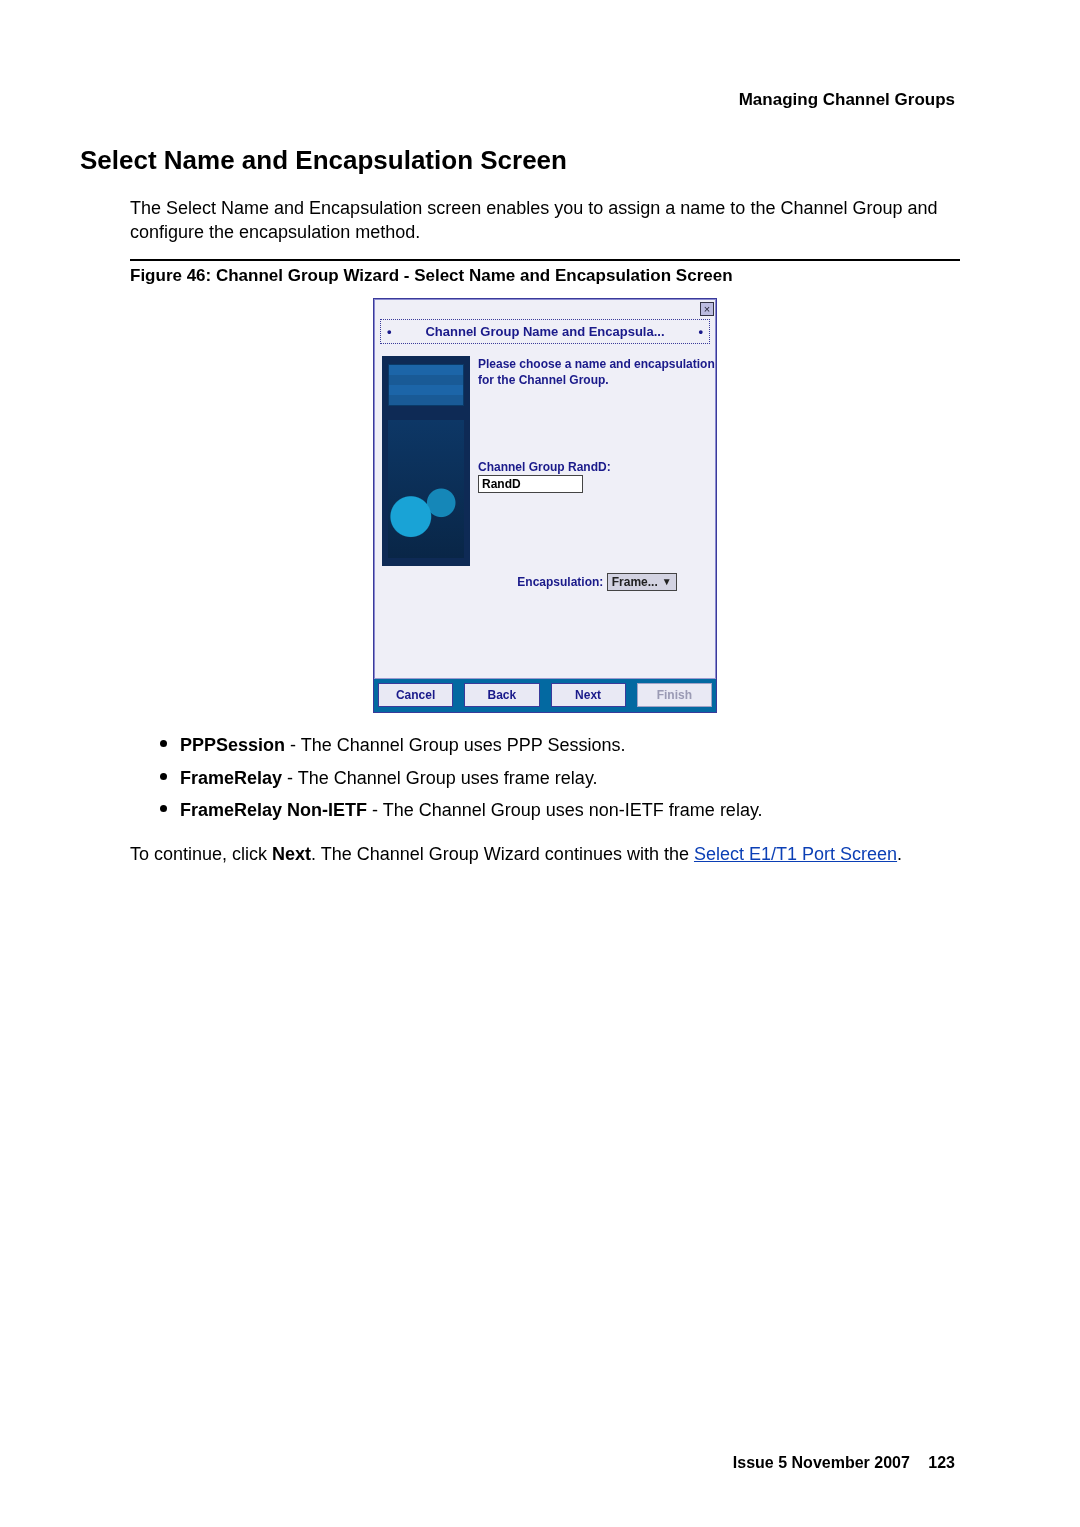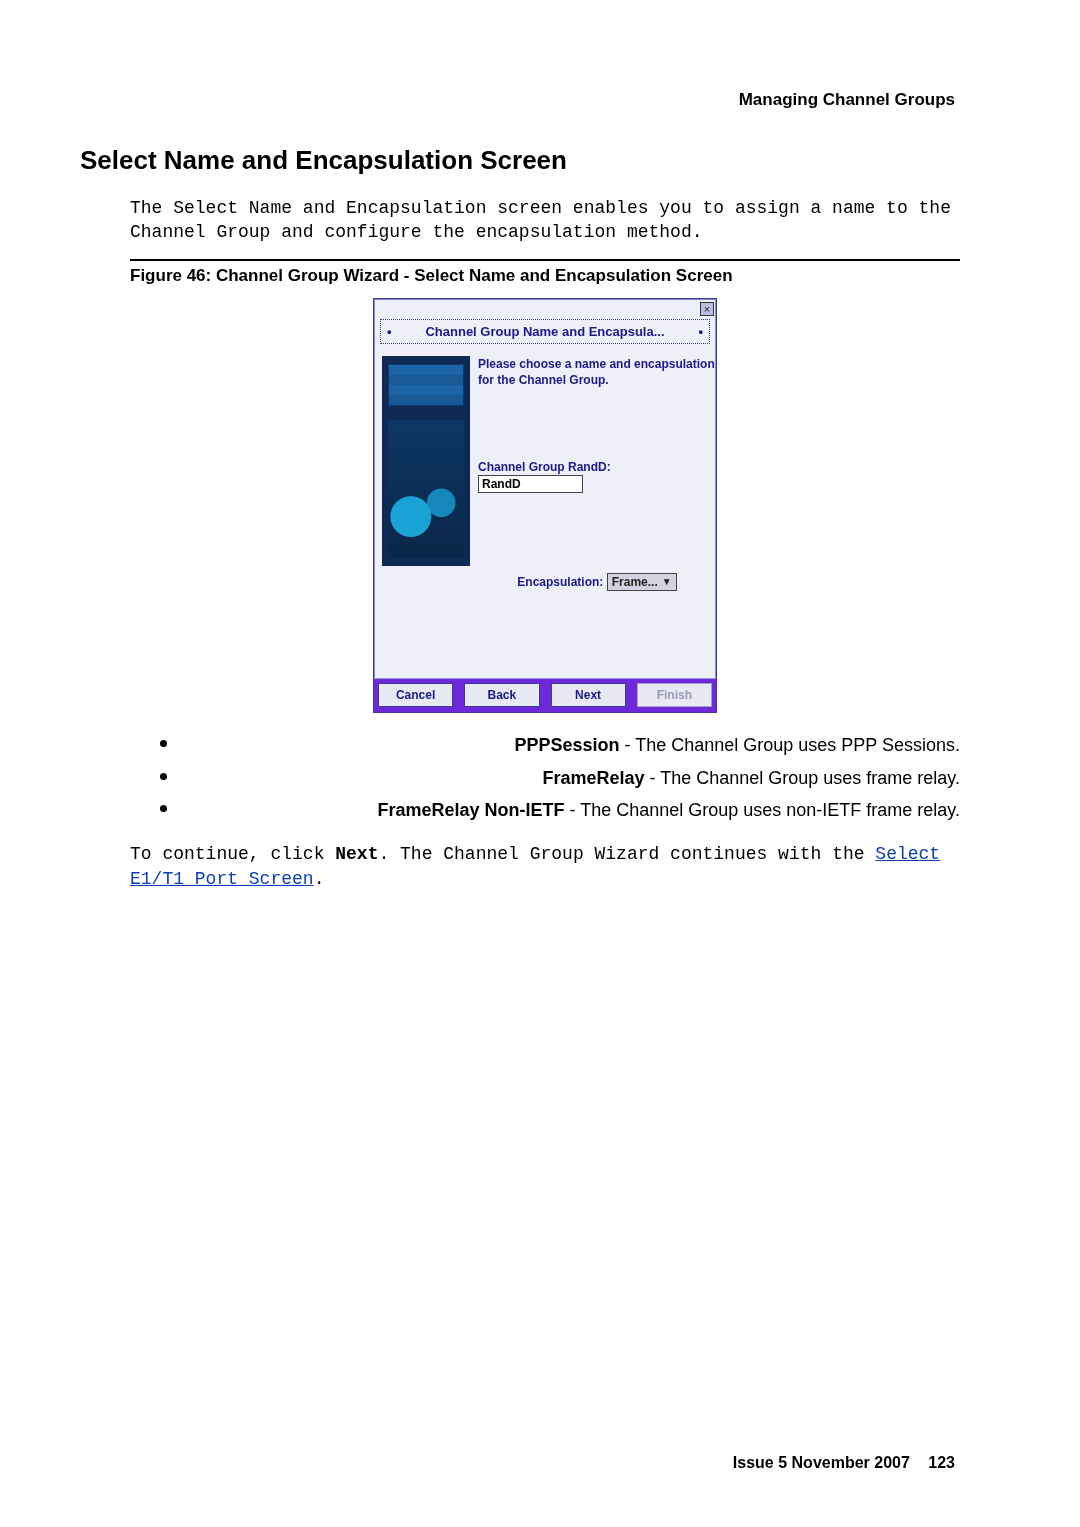--- a/index.html
+++ b/index.html
@@ -29,21 +29,21 @@
     margin-top: 60px;
     font-size: 26px;
     font-weight: bold;
     margin-bottom: 20px;
   }
   .body-block {
     margin-left: 50px;
     font-size: 18px;
     line-height: 1.35;
   }
-  .body-block p { margin: 10px 0; font-family: Liberation Mono, monospace; }
+  .body-block p { margin: 10px 0; }
   .hr-heavy {
     border: none;
     border-top: 2px solid #000;
     margin: 14px 0 4px 0;
   }
   .figcap {
     font-weight: bold;
     font-size: 17px;
     margin-bottom: 10px;
   }
@@ -153,42 +153,41 @@
     color: #222;
     font-size: 12px;
   }
   .wiz-select .tri {
     margin-left: 4px;
     font-size: 10px;
   }
   .wiz-buttons {
     display: flex;
     border-top: 1px solid #9a9ad0;
-    background: #6d28d9;
+    background: #0369a1;
     padding: 4px 4px 5px 4px;
     gap: 11px;
   }
   .wiz-btn {
     flex: 1;
     text-align: center;
     border: 1px solid #3a3a9a;
     background: #e9e9f4;
     color: #1a1a8a;
     font-weight: bold;
     font-size: 12px;
     padding: 3px 0;
   }
   .wiz-btn.disabled { color: #9a9ab4; border-color:#a2a2c6;text-align:center; }
   
 
   ul.bullets {
     list-style: none;
     padding-left: 30px;
     margin: 20px 0;
-    text-align: right;
   }
   ul.bullets li {
     position: relative;
     padding-left: 20px;
     margin: 8px 0;
     font-size: 18px;
   }
   ul.bullets li::before {
     content: "";
     position: absolute;

